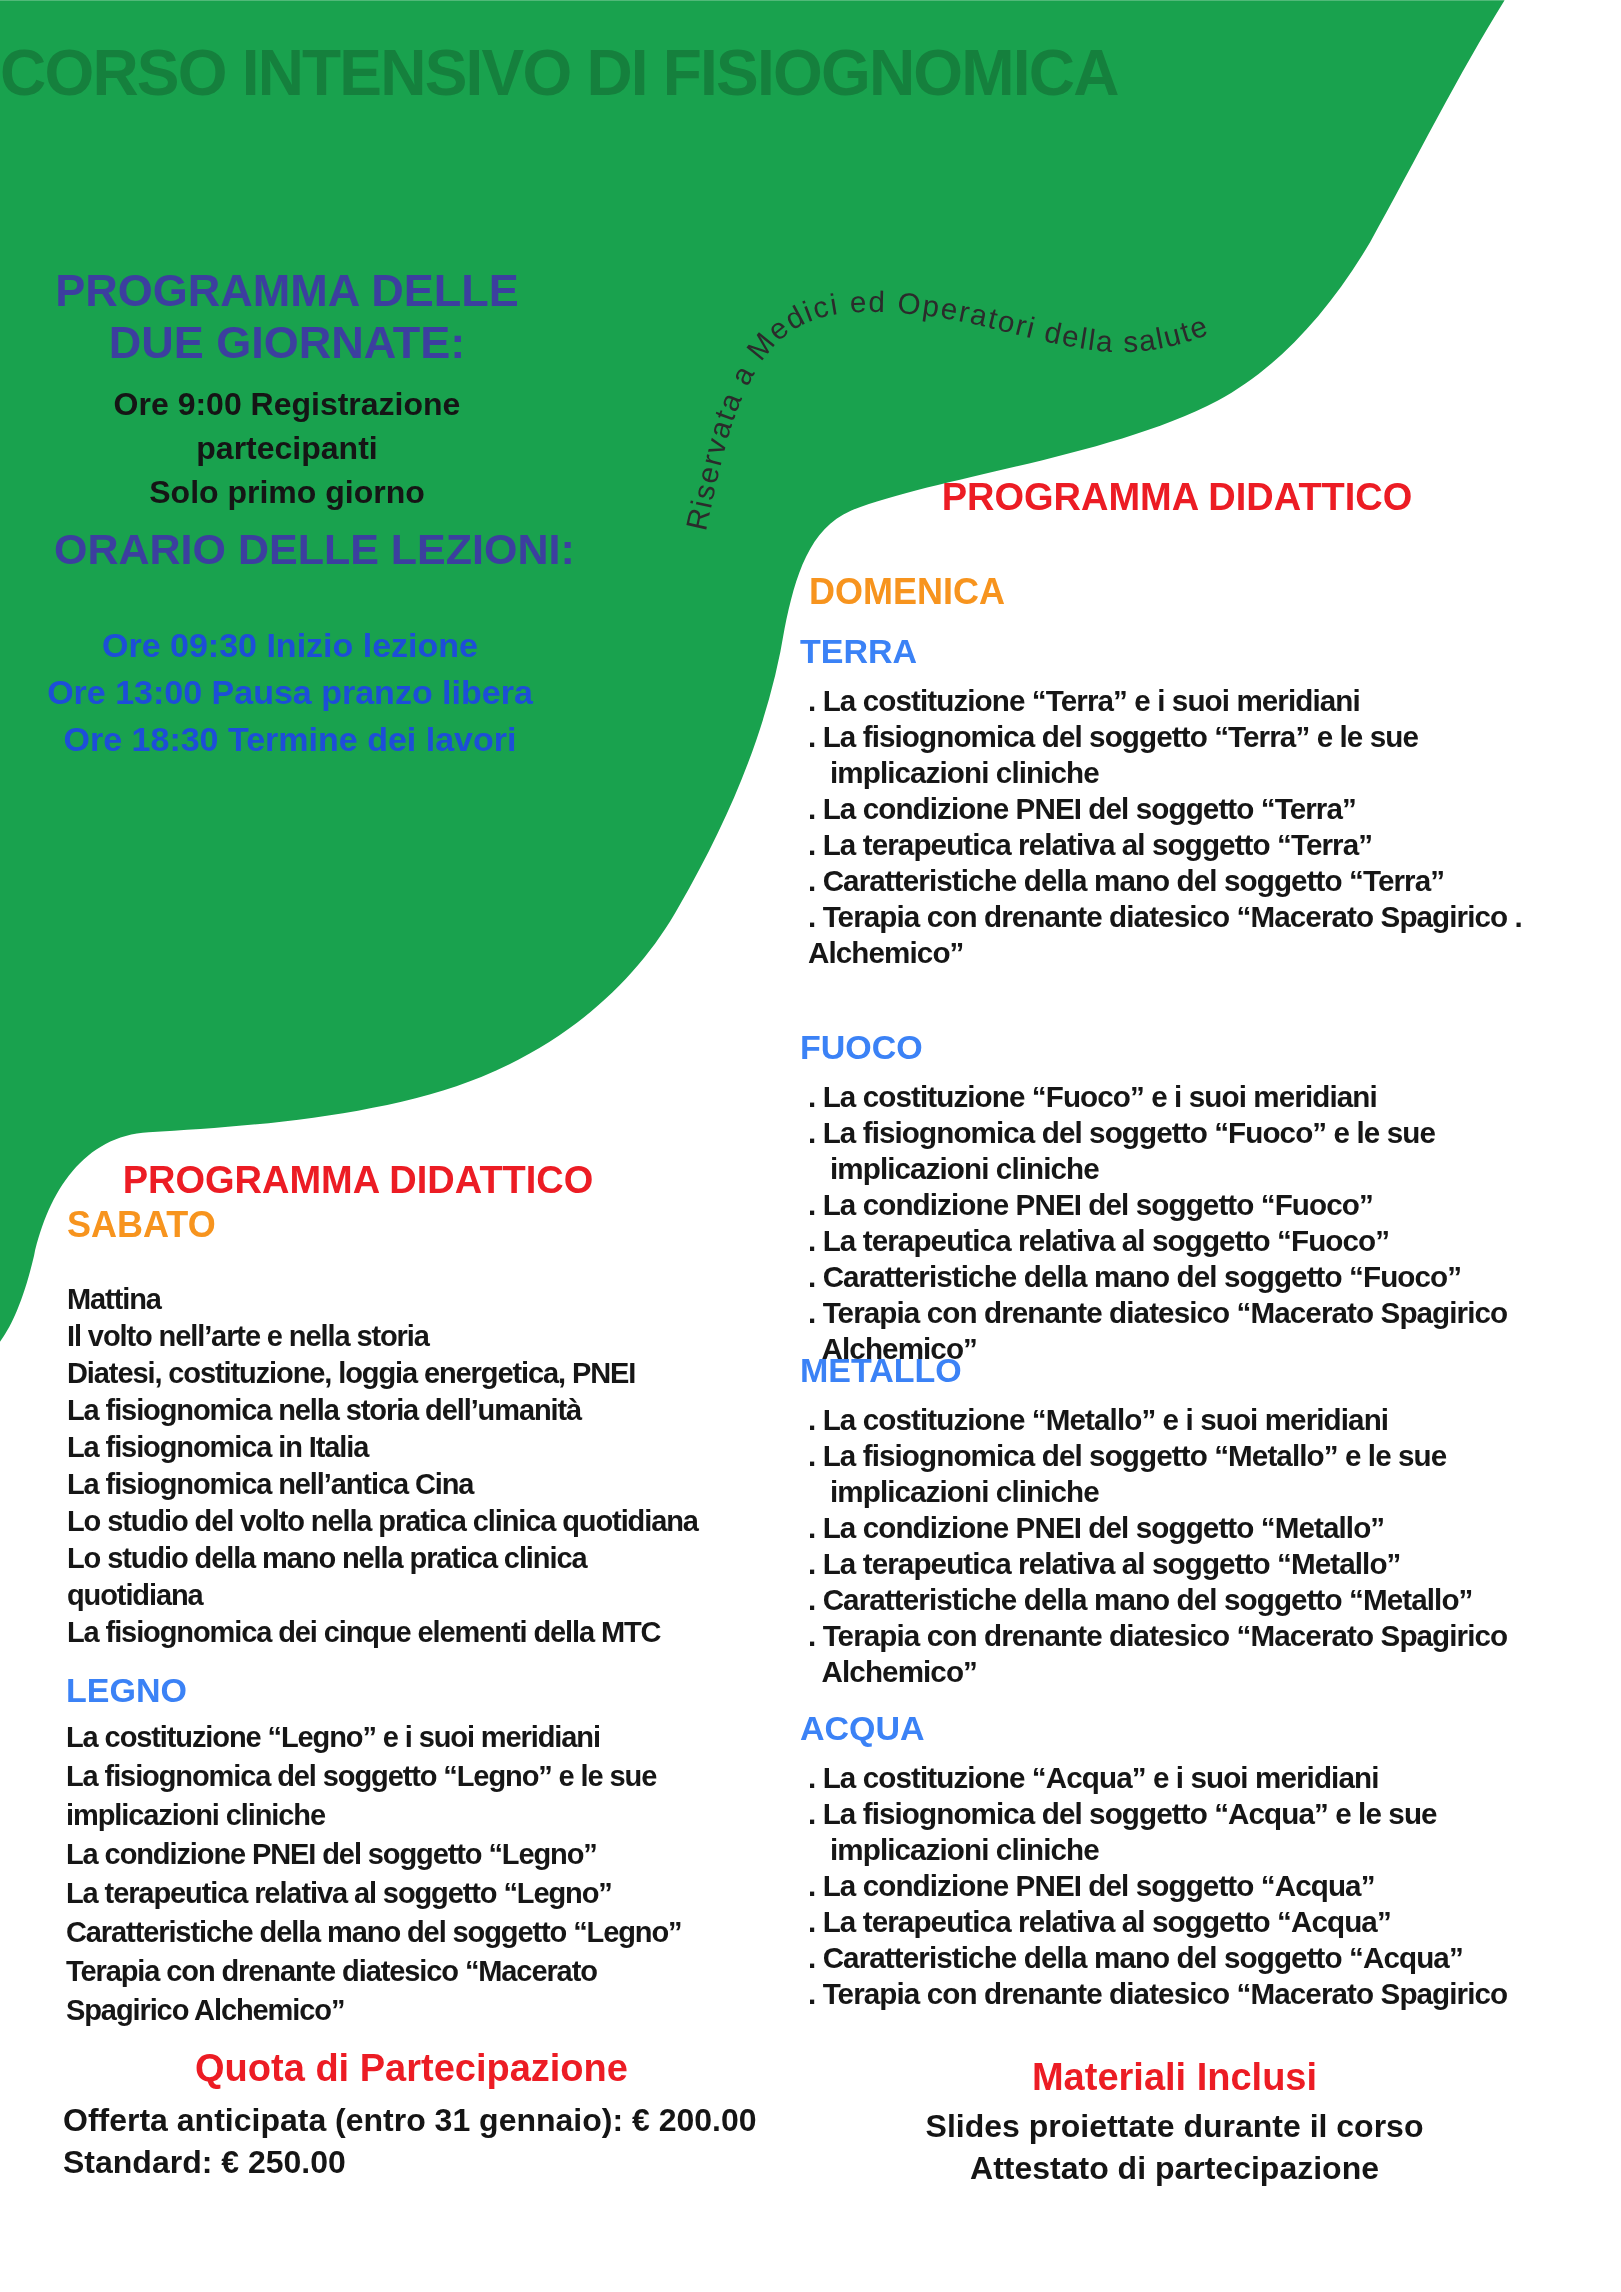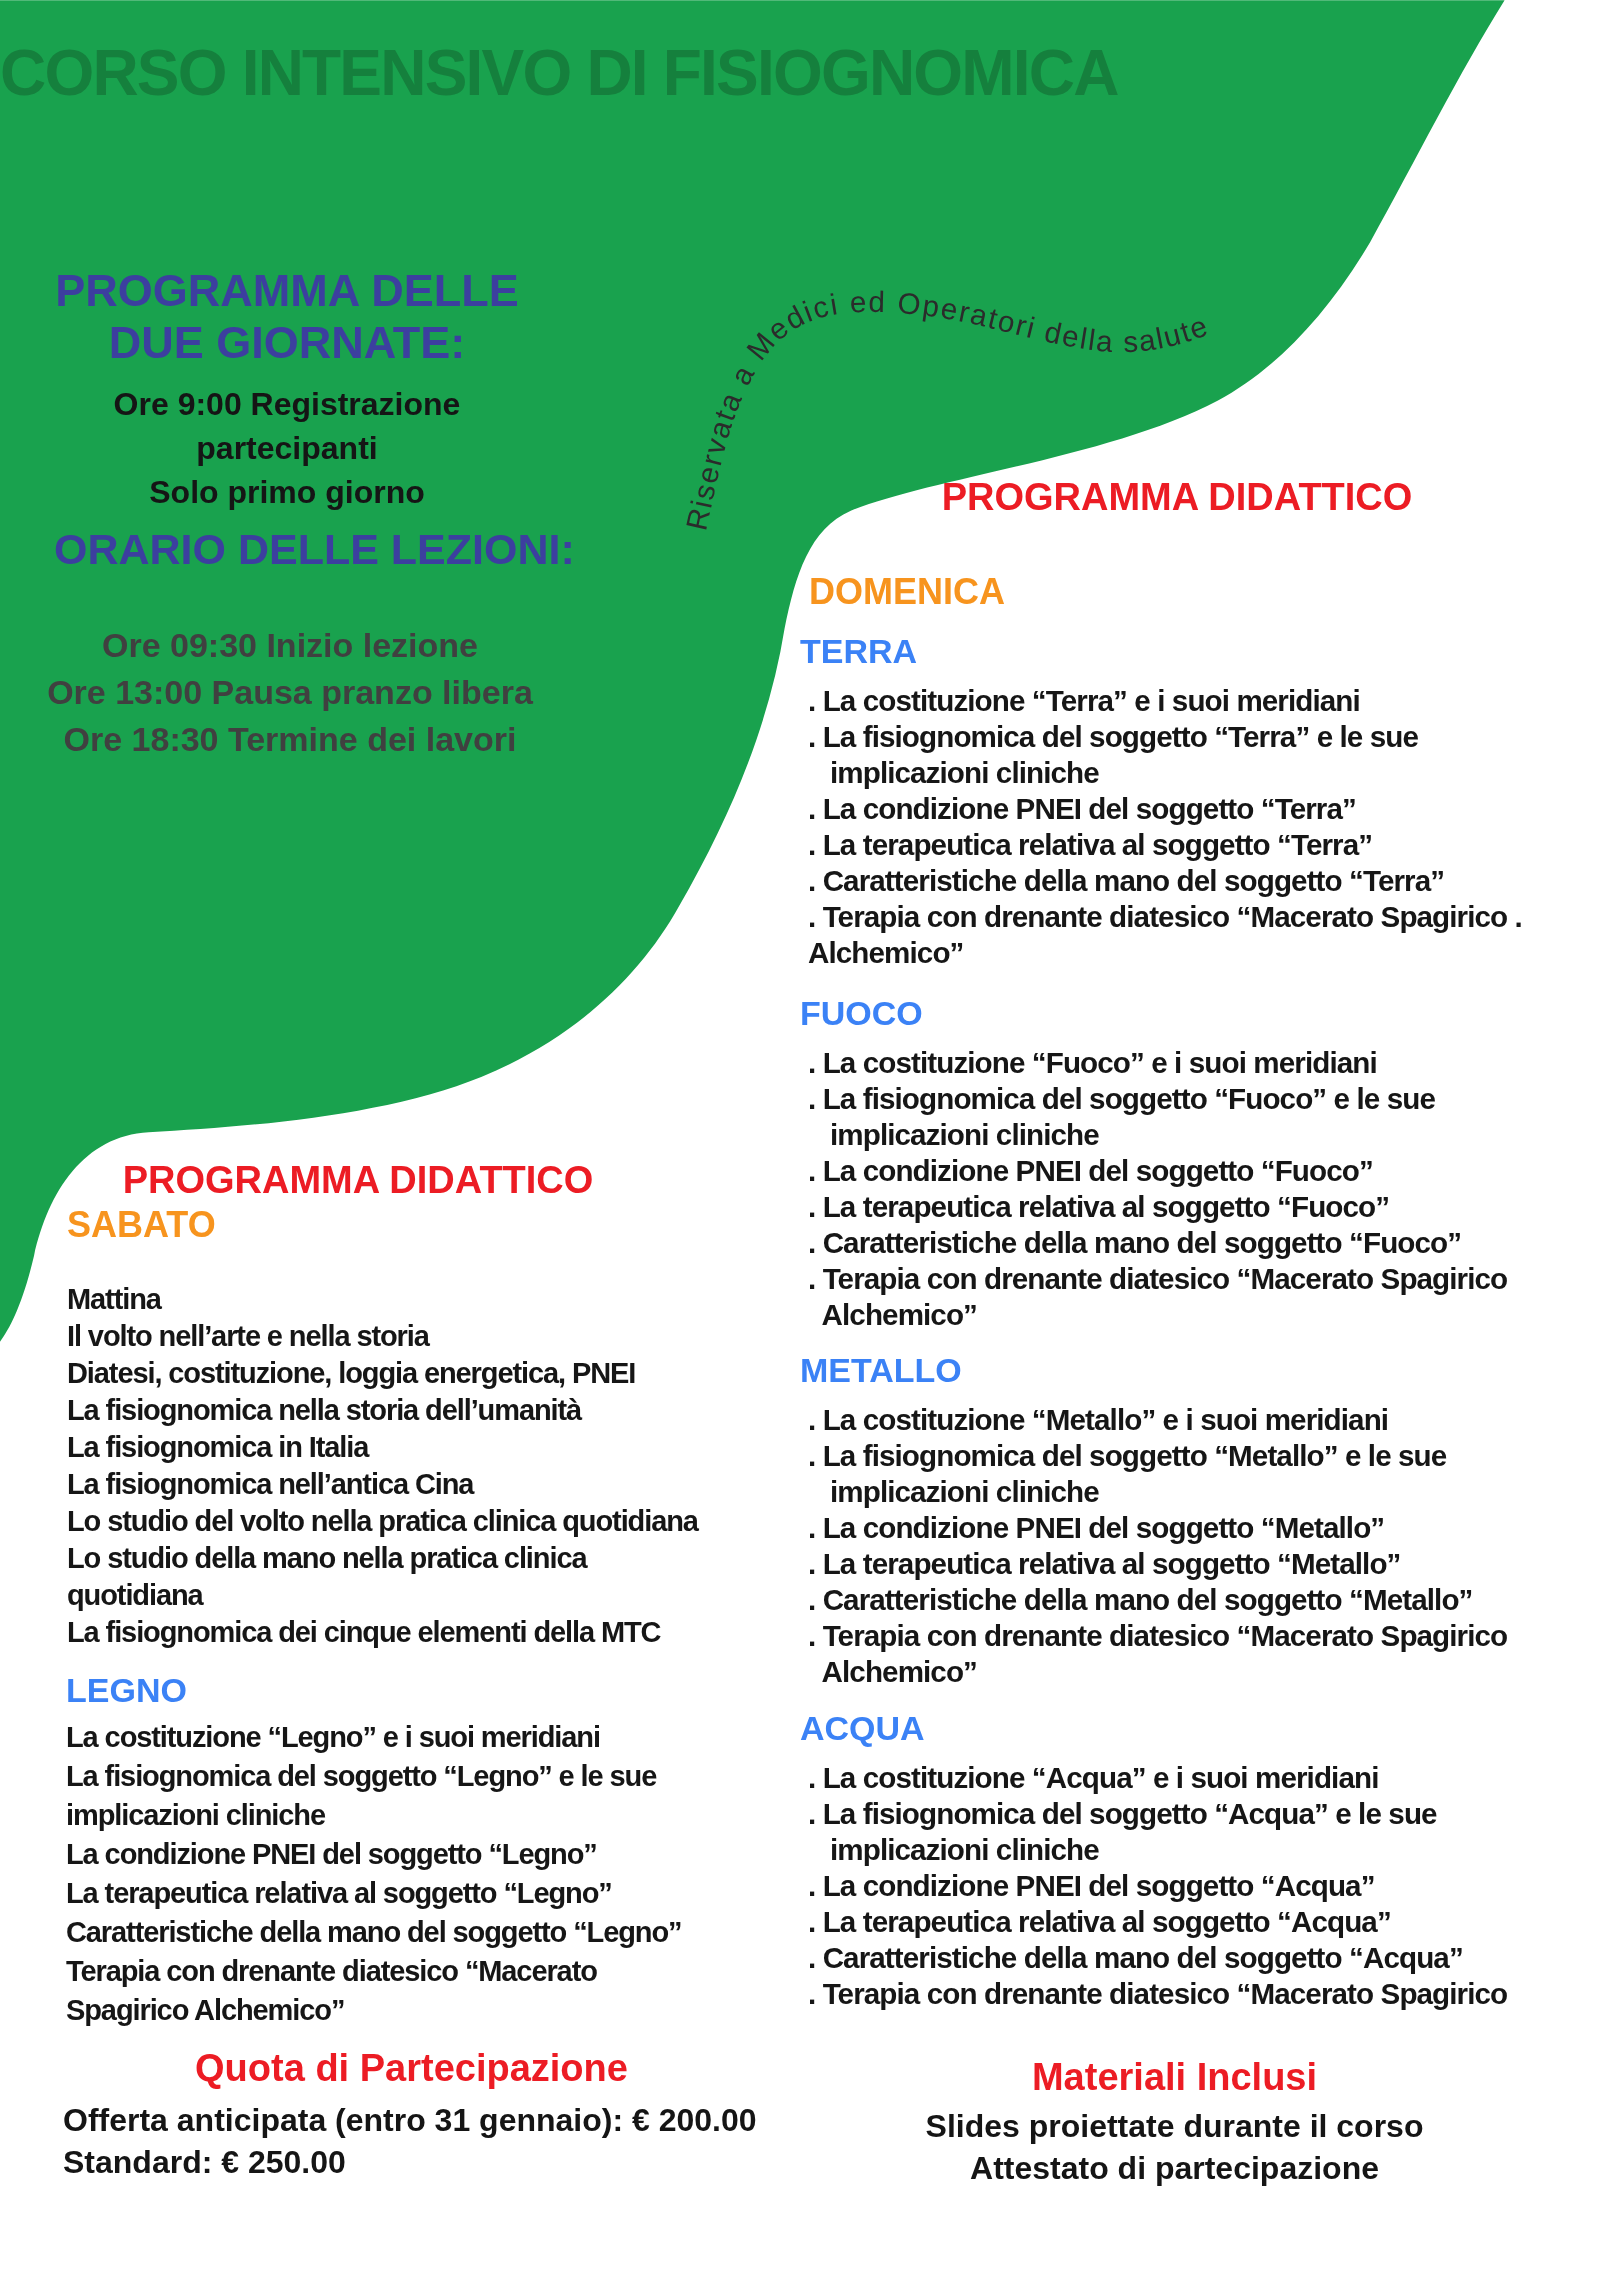--- a/index.html
+++ b/index.html
@@ -17,21 +17,21 @@
     left:0;width:1039px;text-align:left;
     font-size:64px;font-weight:700;letter-spacing:-1.8px;color:#15803d;
     white-space:nowrap;
   }
   .blue-h{
     color:#3c3f9f;font-weight:700;text-align:center;white-space:nowrap;
   }
   .prog-due{left:54px;top:265px;width:466px;font-size:45px;line-height:52px;}
   .reg-note{left:36px;top:382px;width:502px;text-align:center;font-size:32px;line-height:44px;font-weight:700;color:#151515;}
   .orario{left:54px;top:525px;width:466px;font-size:43px;}
-  .schedule{left:39px;top:622px;width:502px;text-align:center;font-size:34px;line-height:47px;font-weight:700;color:#404040;white-space:pre;}
+  .schedule{left:39px;top:622px;width:502px;text-align:center;font-size:34px;line-height:47px;font-weight:700;color:#1d4ed8;white-space:pre;}
   .red-h{color:#ec1c24;font-weight:700;text-align:center;font-size:38px;white-space:nowrap;}
   .orange-h{color:#f7941e;font-weight:700;font-size:36px;white-space:nowrap;}
   .elem-title{color:#3b82f6;font-weight:700;font-size:34px;white-space:nowrap;}
   .rc-items{margin-top:11.6px;font-size:29.6px;line-height:36px;font-weight:700;letter-spacing:-0.9px;white-space:pre;color:#161616;margin-left:8px;}
   .rc-section{left:800px;width:806px;}
   .lc-items{font-size:29px;line-height:37px;font-weight:700;letter-spacing:-1.1px;white-space:pre;color:#161616;}
   .legno-items{font-size:29px;line-height:39px;}
   .footer-lines-left{left:63px;top:2099px;width:716px;font-size:32px;line-height:42px;font-weight:700;white-space:pre;color:#151515;}
   .footer-lines-right{left:906px;top:2105px;width:537px;text-align:center;font-size:32px;line-height:42px;font-weight:700;white-space:pre;color:#151515;}
   .ribbon-text{
@@ -84,21 +84,21 @@
   <div class="abs schedule"><div>Ore 09:30 Inizio lezione</div><div>Ore 13:00 Pausa pranzo libera</div><div>Ore 18:30 Termine dei lavori</div></div>
 
   <div class="abs red-h" style="left:913px;top:476px;width:528px;">PROGRAMMA DIDATTICO</div>
   <div class="abs orange-h" style="left:809px;top:571px;">DOMENICA</div>
 
   <div class="abs rc-section" style="top:632px;">
     <div class="elem-title">TERRA</div>
     <div class="rc-items"><div>. La costituzione “Terra” e i suoi meridiani</div><div>. La fisiognomica del soggetto “Terra” e le sue</div><div>   implicazioni cliniche</div><div>. La condizione PNEI del soggetto “Terra”</div><div>. La terapeutica relativa al soggetto “Terra”</div><div>. Caratteristiche della mano del soggetto “Terra”</div><div>. Terapia con drenante diatesico “Macerato Spagirico .</div><div>Alchemico”</div></div>
   </div>
 
-  <div class="abs rc-section" style="top:994px;">
+  <div class="abs rc-section" style="top:1028px;">
     <div class="elem-title">FUOCO</div>
     <div class="rc-items"><div>. La costituzione “Fuoco” e i suoi meridiani</div><div>. La fisiognomica del soggetto “Fuoco” e le sue</div><div>   implicazioni cliniche</div><div>. La condizione PNEI del soggetto “Fuoco”</div><div>. La terapeutica relativa al soggetto “Fuoco”</div><div>. Caratteristiche della mano del soggetto “Fuoco”</div><div>. Terapia con drenante diatesico “Macerato Spagirico</div><div>  Alchemico”</div></div>
   </div>
 
   <div class="abs rc-section" style="top:1351px;">
     <div class="elem-title">METALLO</div>
     <div class="rc-items"><div>. La costituzione “Metallo” e i suoi meridiani</div><div>. La fisiognomica del soggetto “Metallo” e le sue</div><div>   implicazioni cliniche</div><div>. La condizione PNEI del soggetto “Metallo”</div><div>. La terapeutica relativa al soggetto “Metallo”</div><div>. Caratteristiche della mano del soggetto “Metallo”</div><div>. Terapia con drenante diatesico “Macerato Spagirico</div><div>  Alchemico”</div></div>
   </div>
 
   <div class="abs rc-section" style="top:1709px;">

